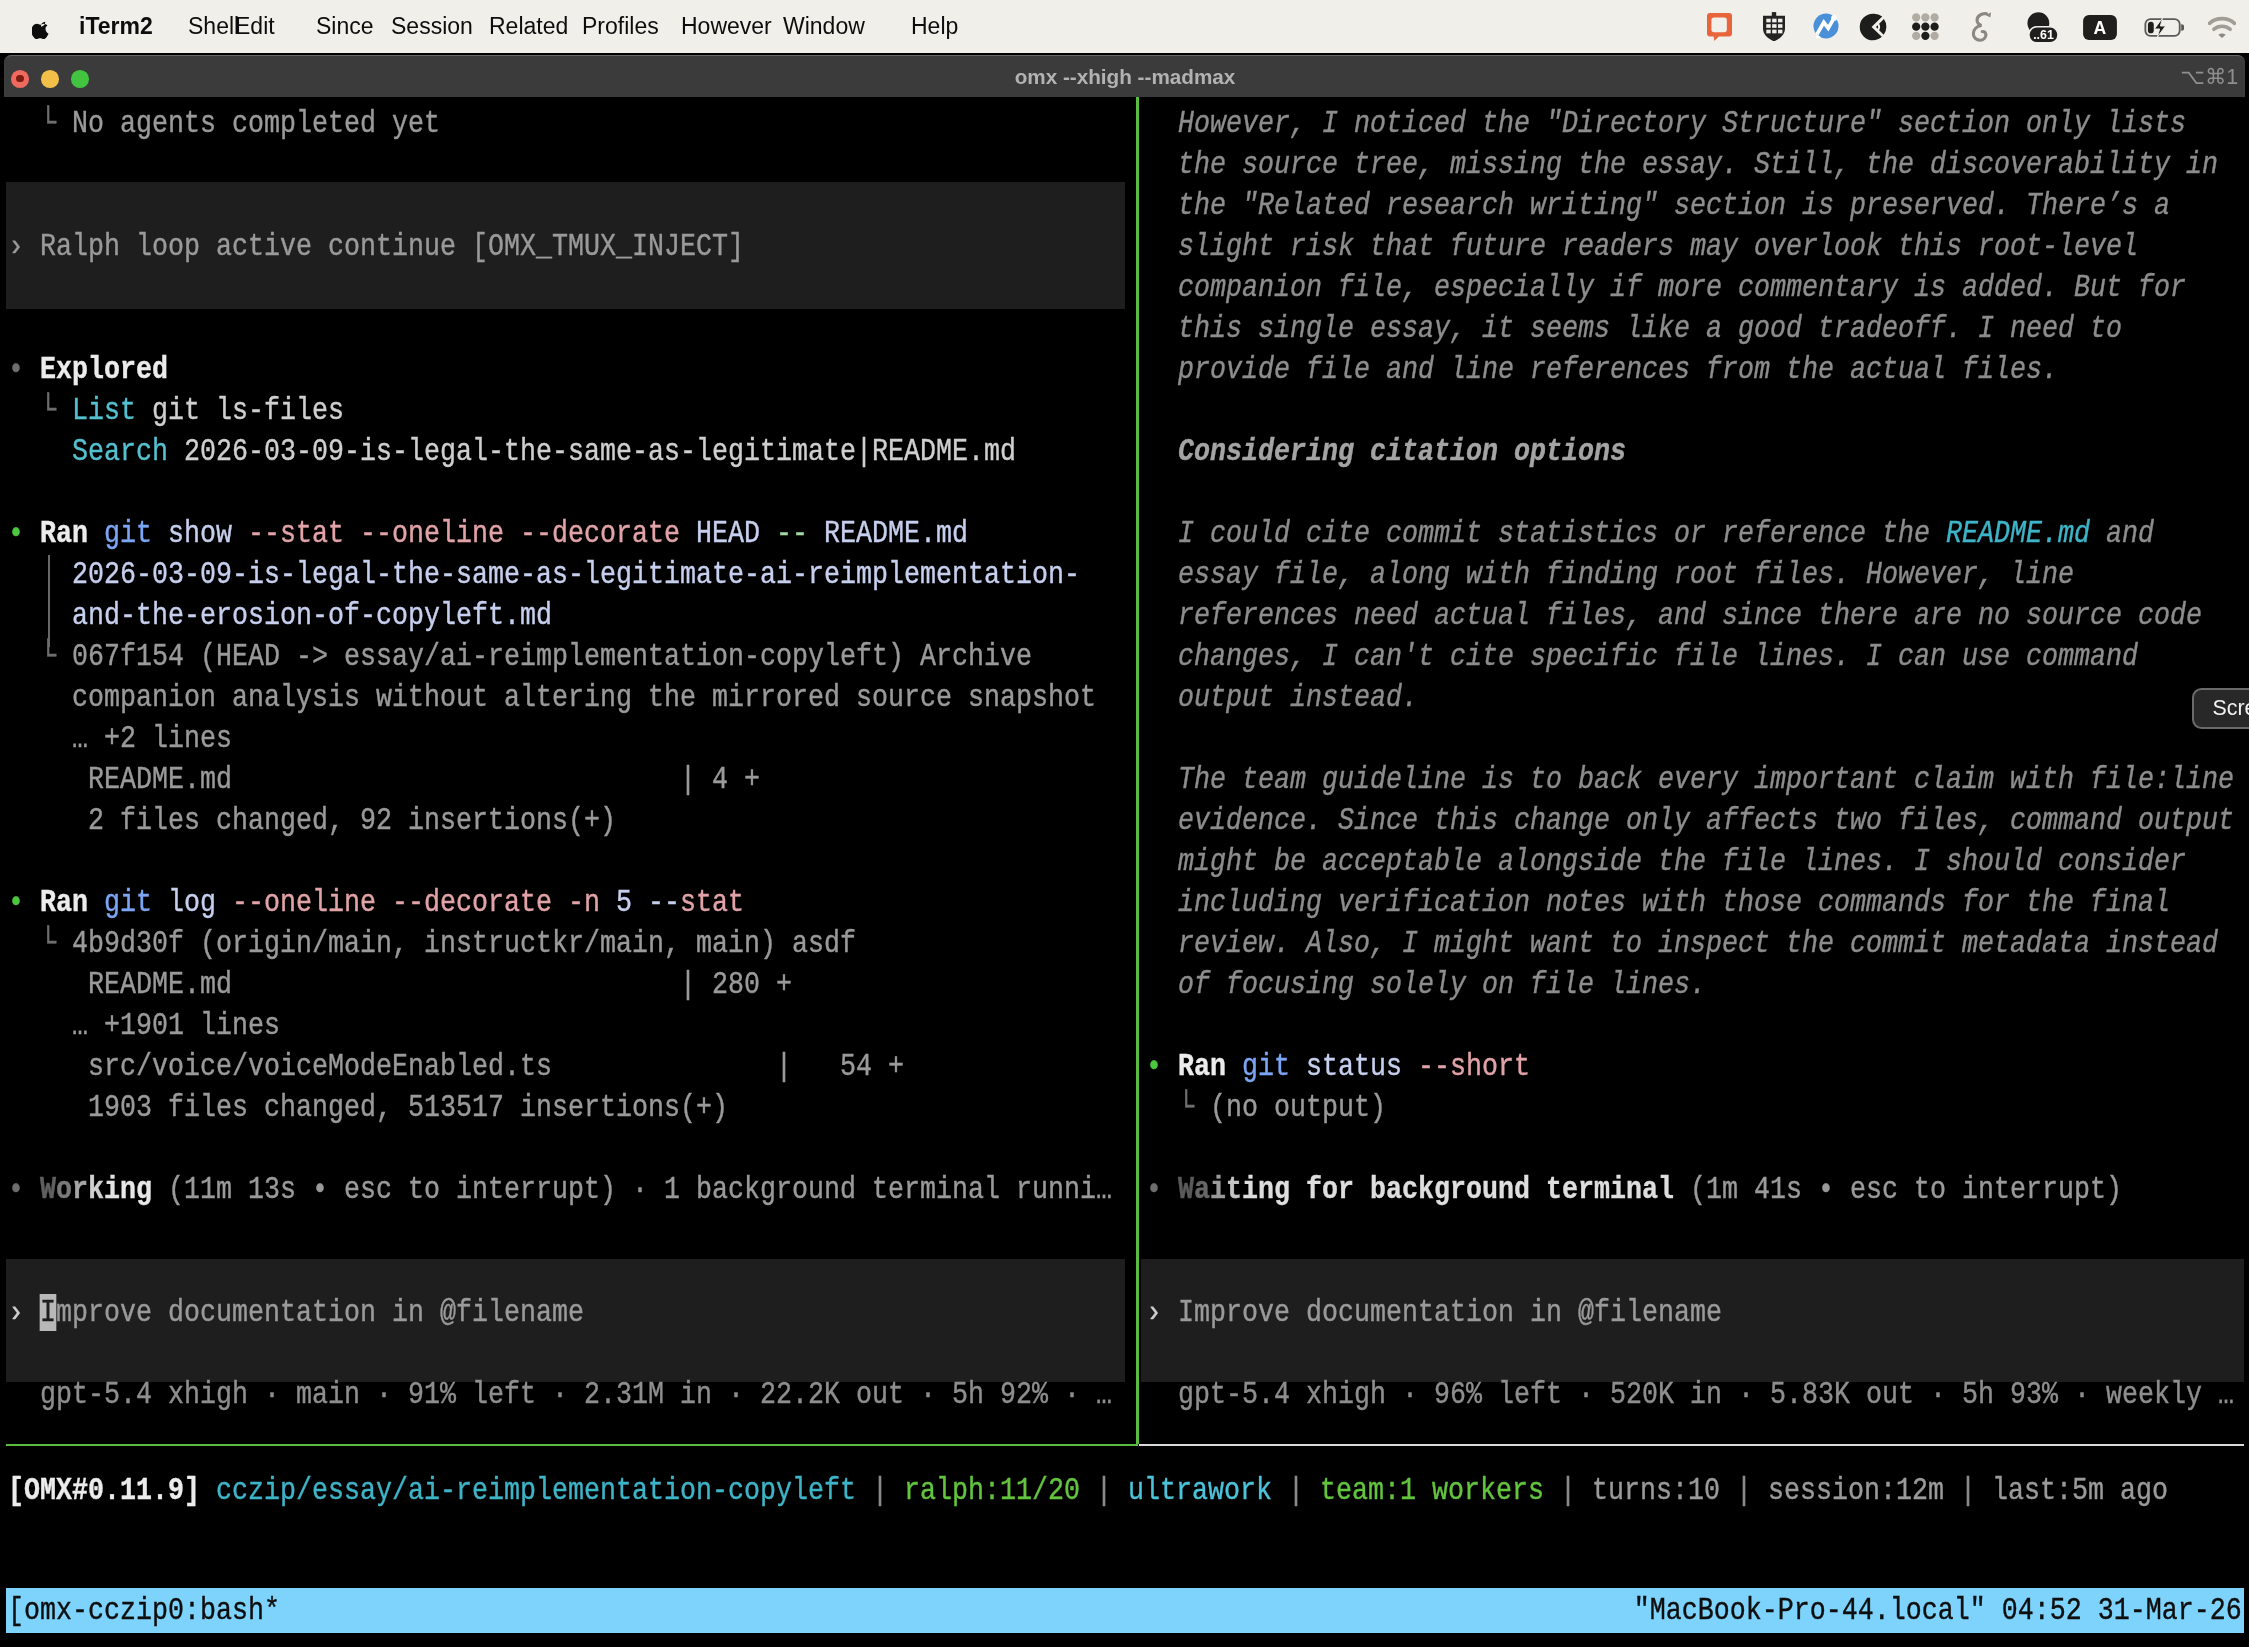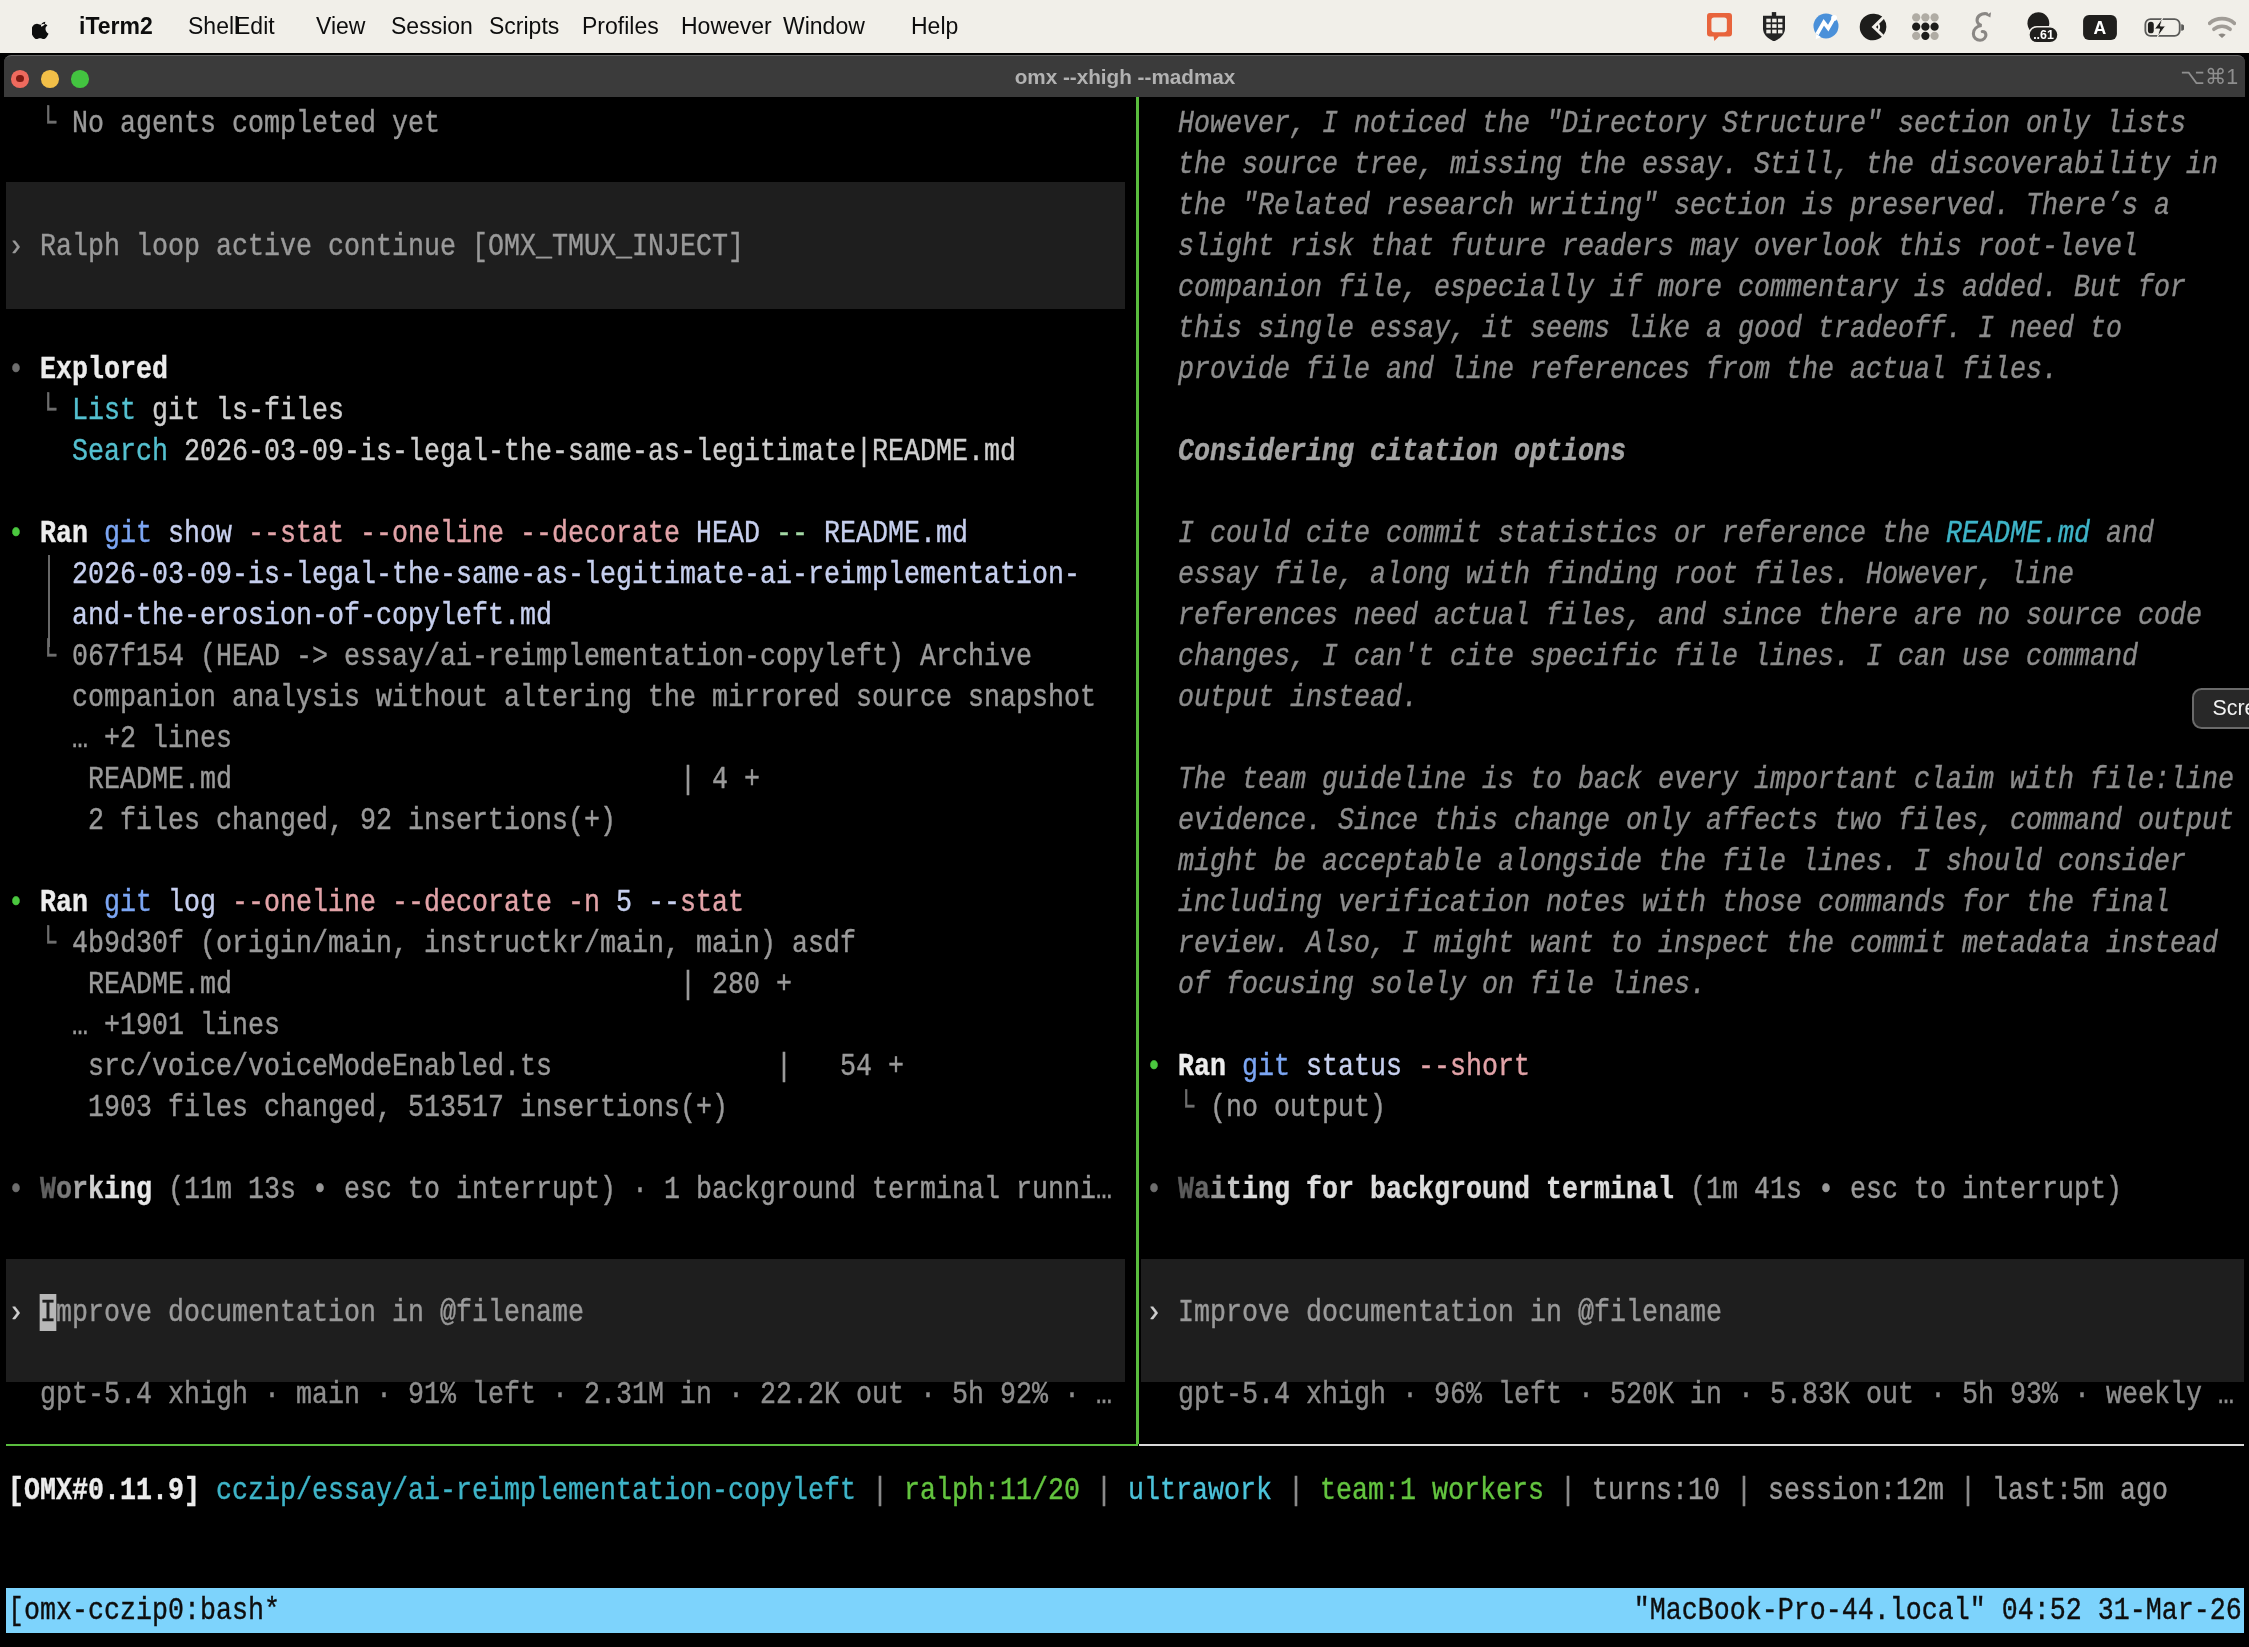--- a/index.html
+++ b/index.html
@@ -30,23 +30,23 @@
 </style>
 </head>
 <body>
 <div id="menubar">
   <svg style="position:absolute;left:32px;top:15.5px" width="19" height="23" viewBox="0 0 16 19">
     <path fill="#0d0d0d" d="M11.1 4.6c-.9.1-2 .7-2.6 1.4-.6.6-1.1 1.7-.9 2.7 1 0 2.1-.6 2.7-1.3.6-.7 1-1.7.8-2.8zM13.9 14.7c-.4.9-.6 1.3-1.1 2.1-.7 1.1-1.8 2.5-3 2.5-1.1 0-1.5-.8-3-.8s-1.9.8-3 .8c-1.3 0-2.2-1.3-3-2.4C-1.3 13.9-.9 10 .9 8c.9-1 2.2-1.6 3.3-1.6 1.2 0 1.9.8 2.9.8s1.6-.8 3-.8c1 0 2.1.6 2.9 1.5-2.5 1.4-2.1 5 .9 6.8z"></path>
   </svg>
   <span class="mi" style="left:79px;font-weight:bold">iTerm2</span>
   <span class="mi" style="left:188px">Shell</span>
   <span class="mi" style="left:235px">Edit</span>
-  <span class="mi" style="left:316px">View</span>
+  <span class="mi" style="left:316px">Since</span>
   <span class="mi" style="left:391px">Session</span>
-  <span class="mi" style="left:489px">Scripts</span>
+  <span class="mi" style="left:489px">Related</span>
   <span class="mi" style="left:582px">Profiles</span>
   <span class="mi" style="left:681px">However</span>
   <span class="mi" style="left:783px">Window</span>
   <span class="mi" style="left:911px">Help</span>
   
   <svg style="position:absolute;left:1707px;top:13.3px" width="25" height="28" viewBox="0 0 34 38">
     <path fill="#e8643c" d="M4 0h26a4 4 0 0 1 4 4v24a4 4 0 0 1-4 4H16l-6 6-1-6H4a4 4 0 0 1-4-4V4a4 4 0 0 1 4-4z"></path>
     <rect x="6" y="6" width="21" height="20" rx="3.5" fill="#f1efe9"></rect>
   </svg>
   <svg style="position:absolute;left:1763px;top:11.8px" width="22" height="29.5" viewBox="0 0 30 40">

